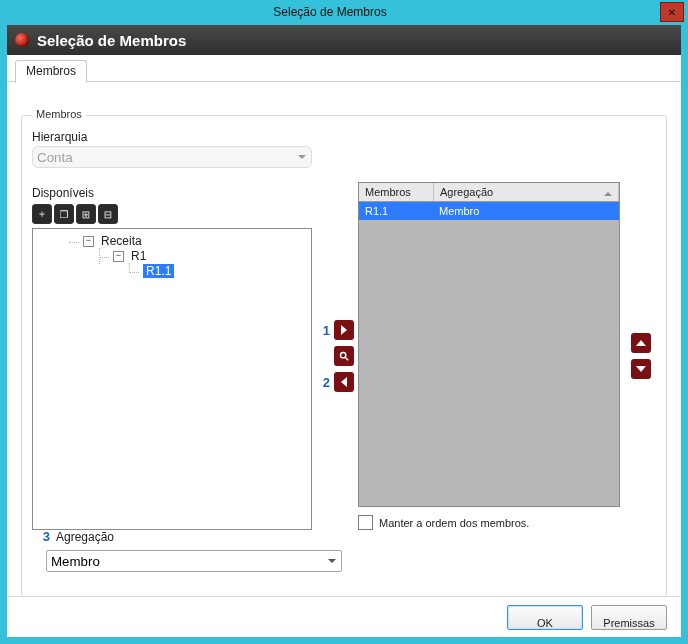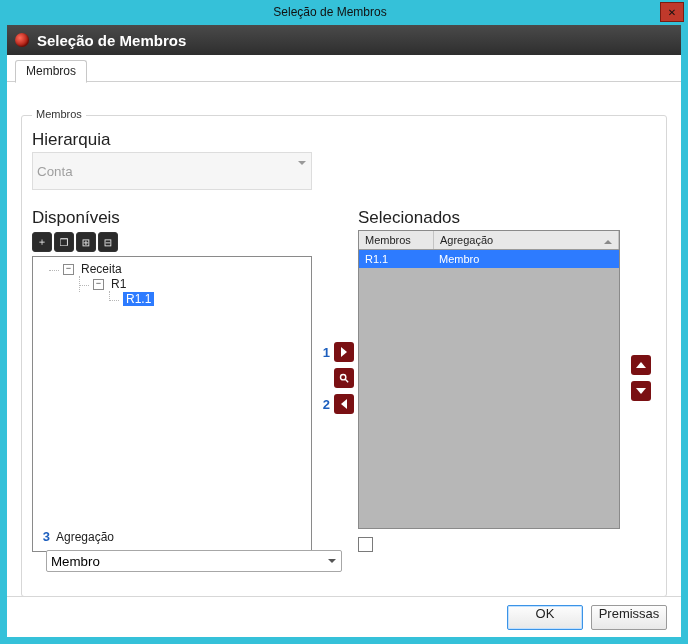--- a/index.html
+++ b/index.html
@@ -11,33 +11,33 @@
   
   .header{height:30px;background:linear-gradient(#4a4a4a,#2e2e2e);display:flex;align-items:center;padding:0 8px;color:#fff;font-weight:bold;font-size:15px;}
   .header .dot{width:14px;height:14px;border-radius:50%;background:radial-gradient(circle at 35% 35%,#ff6b5a,#a3140a 70%);margin-right:8px;box-shadow:inset -1px -1px 2px rgba(0,0,0,.4);}
   
   .tabstrip{height:22px;padding:4px 8px 0 8px;border-bottom:1px solid #d0d0d0;}
   .tab{display:inline-block;height:21px;line-height:21px;padding:0 10px;border:1px solid #c8c8c8;border-bottom:1px solid #fff;border-radius:3px 3px 0 0;background:#fff;position:relative;top:1px;}
   
   .body{position:absolute;left:0;right:0;top:82px;bottom:40px;padding:8px 14px 0 14px;box-sizing:border-box;}
   .fieldset{border:1px solid #d7d7d7;border-radius:3px;padding:10px 10px 12px 10px;position:relative;height:100%;box-sizing:border-box;}
   .fieldset>.legend{position:absolute;top:-8px;left:10px;background:#fff;padding:0 4px;font-size:11px;color:#333;}
-  .label{font-size:17px;margin:4px 0 2px 0;}
-  select.hier{width:280px;height:38px;border:1px solid #cfcfcf;background:#f3f3f3;color:#777;border-radius:0;padding:0 4px;appearance:none;}
+  .label{font-size:12px;margin:4px 0 2px 0;}
+  select.hier{width:280px;height:22px;border:1px solid #cfcfcf;background:#f3f3f3;color:#777;border-radius:6px;padding:0 4px;appearance:none;}
   .hier-wrap{position:relative;width:280px;}
   .hier-wrap::after{content:"";position:absolute;right:6px;top:9px;border:4px solid transparent;border-top-color:#9a9a9a;}
   .columns{display:flex;margin-top:14px;height:calc(100% - 110px);}
   .col{display:flex;flex-direction:column;}
   .col.left{width:280px;}
   .col.mid{width:46px;align-items:center;justify-content:center;gap:6px;display:flex;flex-direction:column;}
   .col.right{flex:1;margin-left:0;}
   .col.far{width:30px;align-items:center;justify-content:center;display:flex;flex-direction:column;gap:6px;margin-left:6px;}
   .toolbar{display:flex;gap:2px;margin:2px 0 4px 0;}
   .tb-btn{width:18px;height:18px;border:1px solid #333;border-radius:3px;background:#2b2b2b;display:flex;align-items:center;justify-content:center;color:#eee;font-size:10px;cursor:default;}
-  .tree{flex:1;border:1px solid #8a8a8a;background:#fff;overflow:auto;padding:4px 0;}
+  .tree{flex:1;border:1px solid #8a8a8a;background:#fff;overflow:auto;padding:4px 20px;}
   .tree ul{list-style:none;margin:0;padding-left:16px;}
   .tree li{position:relative;padding:1px 0 1px 14px;white-space:nowrap;}
   .tree li::before{content:"";position:absolute;left:0;top:0;bottom:50%;border-left:1px dotted #b7b7b7;}
   .tree li::after{content:"";position:absolute;left:0;top:9px;width:10px;border-top:1px dotted #b7b7b7;}
   .tree>ul>li::before{border:none;}
   .expander{display:inline-block;width:9px;height:9px;border:1px solid #8a8a8a;line-height:7px;text-align:center;font-size:9px;margin-right:4px;background:#fff;color:#333;vertical-align:middle;}
   .node-label{padding:0 3px;}
   .node-label.sel{background:#2d7bff;color:#fff;}
   .grid{flex:1;border:1px solid #8a8a8a;background:#b7b7b7;display:flex;flex-direction:column;overflow:hidden;}
   .grid-head{display:flex;background:#e8e8e8;border-bottom:1px solid #9a9a9a;font-size:11px;}
@@ -57,21 +57,21 @@
   .mid-item{display:flex;align-items:center;gap:4px;}
   .chk-row{margin-top:8px;display:flex;align-items:center;gap:6px;font-size:11px;}
   .chk{width:13px;height:13px;border:1px solid #7a7a7a;background:#fff;}
   
   .agg-row{position:absolute;left:14px;bottom:52px;display:flex;align-items:center;gap:6px;}
   .agg-select-wrap{position:absolute;left:24px;bottom:24px;}
   select.agg{width:296px;height:22px;border:1px solid #a7a7a7;background:#fff;padding:0 4px;border-radius:2px;appearance:none;}
   .agg-select-wrap::after{content:"";position:absolute;right:6px;top:9px;border:4px solid transparent;border-top-color:#555;}
   
   .footer{position:absolute;left:0;right:0;bottom:0;height:40px;border-top:1px solid #d7d7d7;display:flex;align-items:center;justify-content:flex-end;padding:0 14px;gap:8px;}
-  .btn{min-width:74px;height:23px;border:1px solid #9a9a9a;background:linear-gradient(#fdfdfd,#e8e8e8);border-radius:2px;display:flex;align-items:flex-start;justify-content:center;font-size:13px;cursor:default;}
+  .btn{min-width:74px;height:23px;border:1px solid #9a9a9a;background:linear-gradient(#fdfdfd,#e8e8e8);border-radius:2px;display:flex;align-items:flex-end;justify-content:center;font-size:11px;cursor:default;}
   .btn.primary{border:1px solid #3b93e6;box-shadow:0 0 0 1px #bfe0ff inset;}
 </style>
 </head>
 <body>
 
 <div class="window">
 
   <div class="titlebar">
     <div class="title">Seleção de Membros</div>
     <div class="close">
@@ -154,38 +154,38 @@
               <span class="callout">2</span>
               <div class="arrow-btn">
                 <svg viewBox="0 0 10 10">
                     <path d="M8 0 L2 5 L8 10 Z"></path>
                   </svg>
               </div>
             </div>
           </div>
 
           <div class="col right">
-            <div class="label">Selecionados</div>
             <div class="grid">
               <div class="grid-head">
                 <div class="gh c1">Membros</div>
                 <div class="gh c2">
                   <span>Agregação</span>
                   <span class="sort"></span>
                 </div>
               </div>
               <div class="grid-body">
                 <div class="grid-row sel">
                   <div class="gc c1">R1.1</div>
                   <div class="gc c2">Membro</div>
                 </div>
               </div>
             </div>
             <div class="chk-row">
               <span class="chk"></span>
+              <span>Manter a ordem dos membros.</span>
             </div>
           </div>
 
           <div class="col far">
             <div class="arrow-btn">
               <svg viewBox="0 0 10 10">
                   <path d="M0 8 L5 2 L10 8 Z"></path>
                 </svg>
             </div>
             <div class="arrow-btn">

